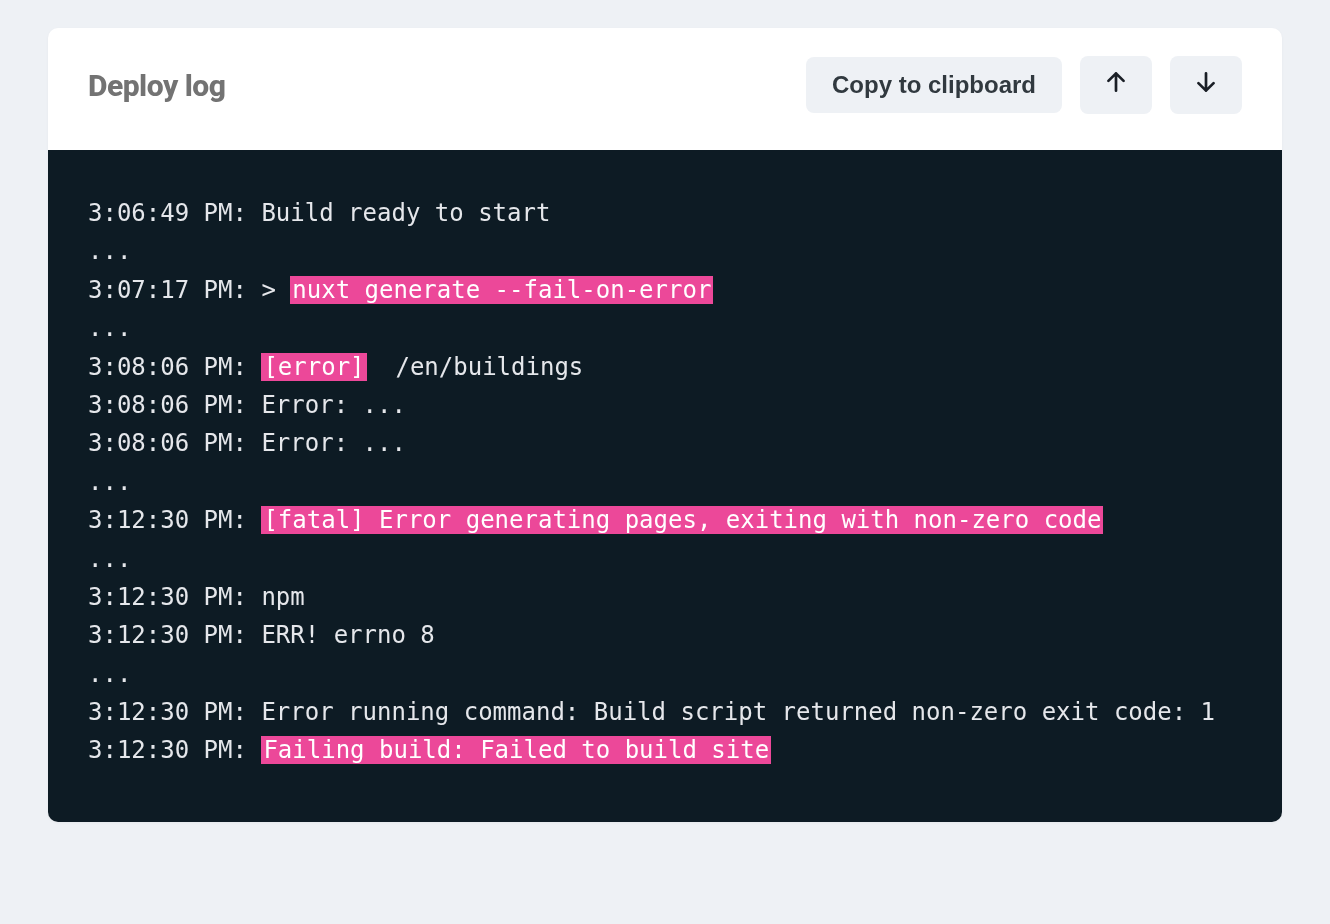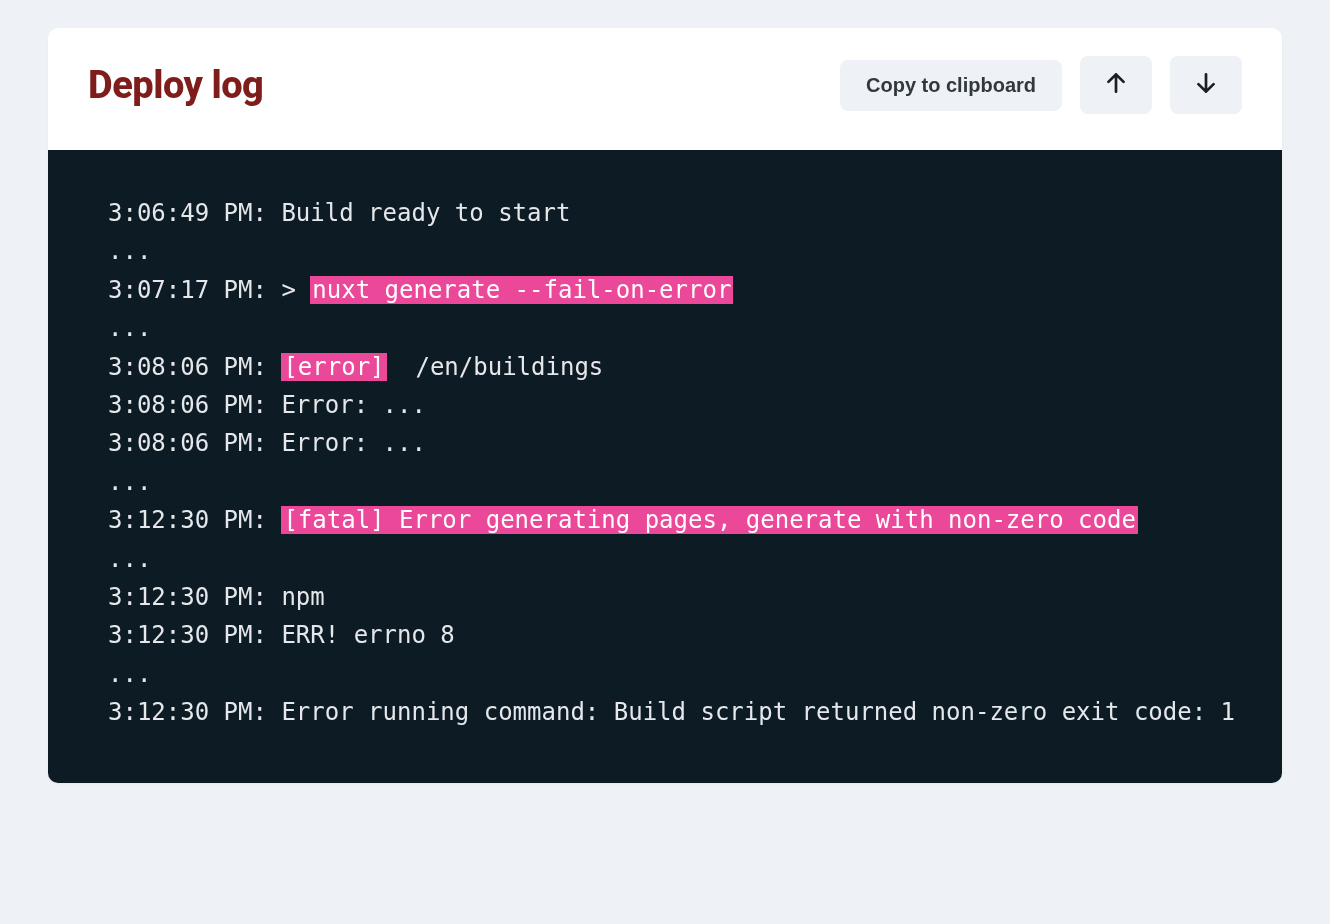--- a/index.html
+++ b/index.html
@@ -19,35 +19,35 @@
       overflow: hidden;
       box-shadow: 0 1px 3px rgba(0,0,0,0.04);
     }
     .card-header {
       display: flex;
       align-items: center;
       justify-content: space-between;
       padding: 28px 40px 36px 40px;
     }
     .title {
-      font-size: 38px;
+      font-size: 30px;
       font-weight: 800;
-      color: #7f1d1d;
+      color: #737373;
       letter-spacing: -0.5px;
     }
     .actions {
       display: flex;
       gap: 18px;
       align-items: center;
     }
     .btn {
       background: #eef1f5;
       border: none;
       border-radius: 8px;
-      font-size: 20px;
+      font-size: 24px;
       font-weight: 600;
       color: #31393f;
       cursor: pointer;
       display: flex;
       align-items: center;
       justify-content: center;
     }
     .btn-text {
       padding: 14px 26px;
     }
@@ -59,21 +59,21 @@
       width: 26px;
       height: 26px;
       stroke: #1a1f26;
       stroke-width: 2.5;
       fill: none;
       stroke-linecap: round;
       stroke-linejoin: round;
     }
     .log-panel {
       background: #0d1b24;
-      padding: 44px 40px 52px 60px;
+      padding: 44px 40px 52px 40px;
       font-family: ui-monospace, SFMono-Regular, "SF Mono", Menlo, Consolas, monospace;
       font-size: 24px;
       line-height: 1.6;
       color: #e5e7eb;
     }
     .log-line {
       white-space: pre-wrap;
       word-break: break-word;
     }
     .hl {
@@ -108,20 +108,21 @@
   </div>
   <div class="log-panel" id="log-panel">
       <div class="log-line"><span>3:06:49 PM:</span><span> </span><span>Build ready to start</span></div>
       <div class="log-line"><span>...</span></div>
       <div class="log-line"><span>3:07:17 PM:</span><span> &gt; </span><span class="hl">nuxt generate --fail-on-error</span></div>
       <div class="log-line"><span>...</span></div>
       <div class="log-line"><span>3:08:06 PM:</span><span> </span><span class="hl">[error]</span><span>  /en/buildings</span></div>
       <div class="log-line"><span>3:08:06 PM:</span><span> </span><span>Error: ...</span></div>
       <div class="log-line"><span>3:08:06 PM:</span><span> </span><span>Error: ...</span></div>
       <div class="log-line"><span>...</span></div>
-      <div class="log-line"><span>3:12:30 PM:</span><span> </span><span class="hl">[fatal] Error generating pages, generate with non-zero code</span></div>
+      <div class="log-line"><span>3:12:30 PM:</span><span> </span><span class="hl">[fatal] Error generating pages, exiting with non-zero code</span></div>
       <div class="log-line"><span>...</span></div>
       <div class="log-line"><span>3:12:30 PM:</span><span> </span><span>npm</span></div>
       <div class="log-line"><span>3:12:30 PM:</span><span> </span><span>ERR! errno 8</span></div>
       <div class="log-line"><span>...</span></div>
       <div class="log-line"><span>3:12:30 PM:</span><span> </span><span>Error running command: Build script returned non-zero exit code: 1</span></div>
+      <div class="log-line"><span>3:12:30 PM:</span><span> </span><span class="hl">Failing build: Failed to build site</span></div>
     </div>
 </div>
 
 </body></html>

